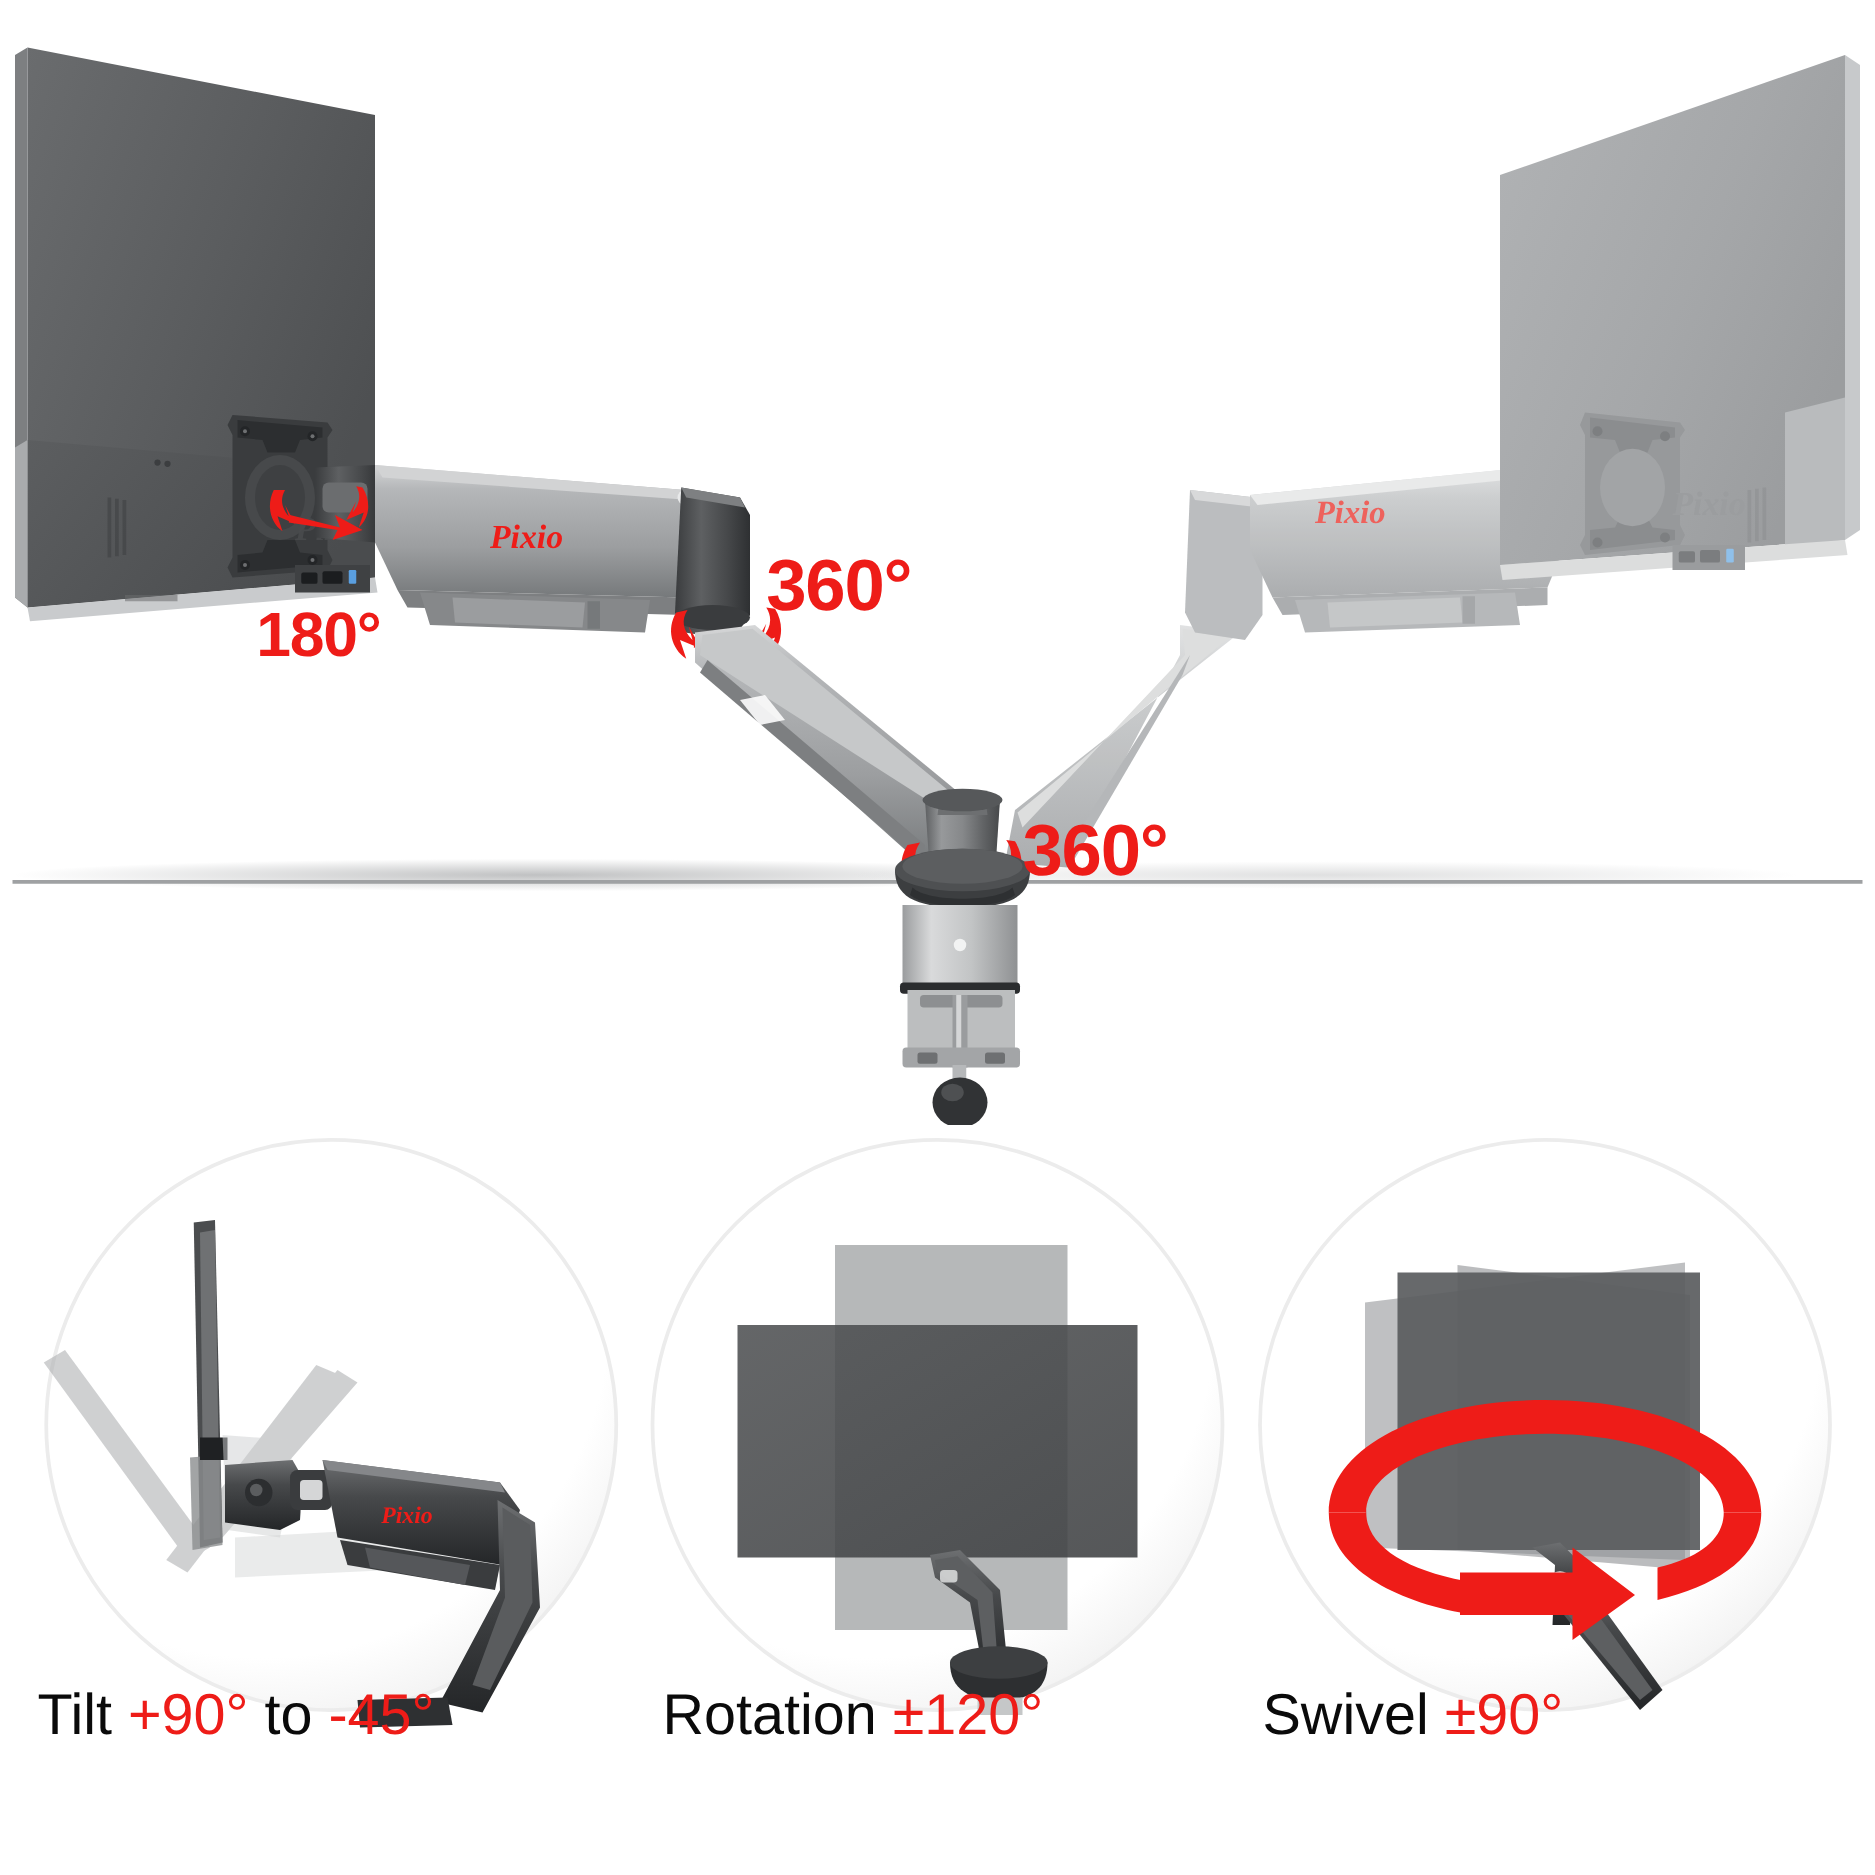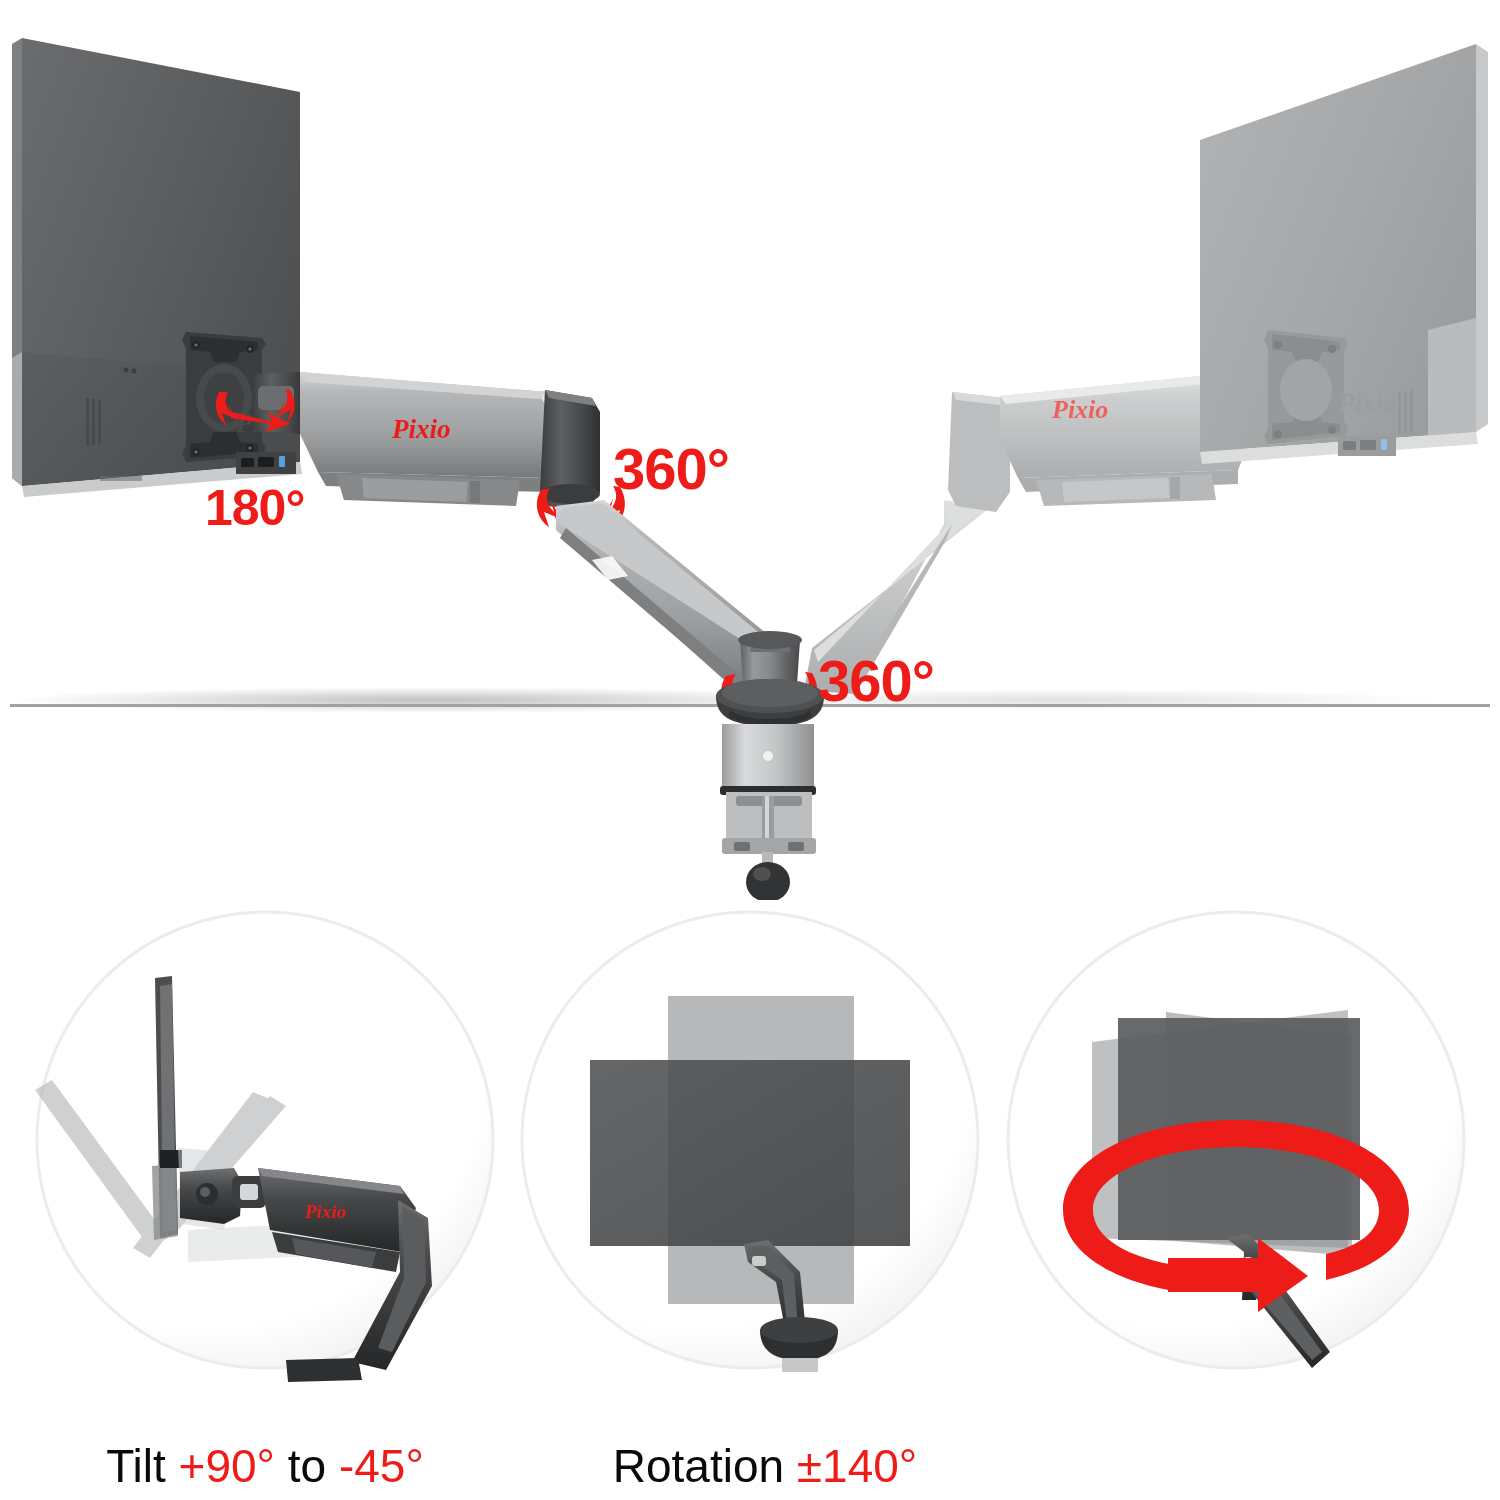--- a/index.html
+++ b/index.html
@@ -5,21 +5,21 @@
   html,body{margin:0;padding:0;background:#ffffff;}
   body{width:1500px;height:1500px;position:relative;overflow:hidden;
        font-family:"Liberation Sans","DejaVu Sans",sans-serif;}
   .stage{position:absolute;inset:0;}
   svg{display:block;}
   .deg-label{position:absolute;color:#ee1c18;font-weight:700;letter-spacing:-1px;
              white-space:nowrap;line-height:1;}
   .deg-180{left:205px;top:483px;font-size:50px;}
   .deg-360a{left:613px;top:440px;font-size:58px;}
   .deg-360b{left:818px;top:652px;font-size:58px;}
-  .caption{position:absolute;top:1439px;width:470px;text-align:center;
+  .caption{position:absolute;top:1344px;width:470px;
            font-size:46px;color:#0a0a0a;font-weight:400;white-space:nowrap;}
   .caption .hl{color:#ee1c18;}
   .cap1{left:30px;}
   .cap2{left:530px;}
   .cap3{left:1010px;}
 </style>
 </head>
 <body>
 
 <div class="stage">
@@ -369,17 +369,21 @@
 
   <div class="caption cap1">
     <span>Tilt</span>
     <span class="hl">+90°</span>
     <span>to</span>
     <span class="hl">-45°</span>
   </div>
 
   <div class="caption cap2">
     <span>Rotation</span>
-    <span class="hl">±140°</span>
+    <span class="hl">±120°</span>
   </div>
 
+  <div class="caption cap3">
+    <span>Swivel</span>
+    <span class="hl">±90°</span>
+  </div>
 
 </div>
 
 </body></html>

